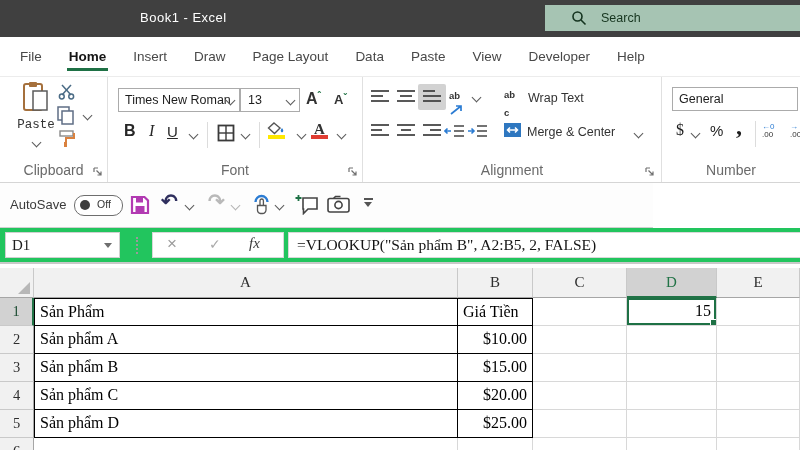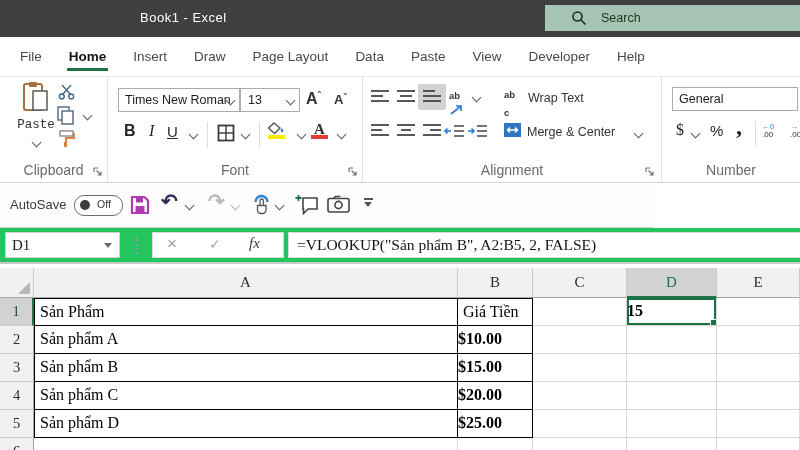--- a/index.html
+++ b/index.html
@@ -83,21 +83,21 @@
   .hd.selhd{background:#d2d2d2;color:#217346;border-bottom:2px solid #217346;}
   .rh.selhd{background:#d2d2d2;color:#1d4d33;border-right:2px solid #217346;}
   .corner::after{content:"";position:absolute;right:3px;bottom:3px;width:0;height:0;
                  border-bottom:12px solid #b7b7b7;border-left:12px solid transparent;}
   .cell{background:#fff;border-right:1px solid #d8d8d8;border-bottom:1px solid #d8d8d8;
         font-size:16px;color:#000;line-height:26px;white-space:nowrap;overflow:hidden;}
   .tb{border-right:1px solid #000;border-bottom:1px solid #000;}
   .tb-left{border-left:1px solid #000;}
   .tb-top{border-top:1px solid #000;}
   .pl{padding-left:5px;}
-  .num{padding-right:18px;font-weight:bold;}
+  .num{text-align:right;padding-right:5px;}
   .selcell{box-shadow:inset 0 0 0 2px #1e7145;}
   .selcell::after{content:"";position:absolute;right:-1px;bottom:-1px;width:5px;height:5px;background:#1e7145;border:1px solid #fff;}
 
   svg{display:block;}
 </style>
 </head>
 <body>
 
 <div class="app">
 

